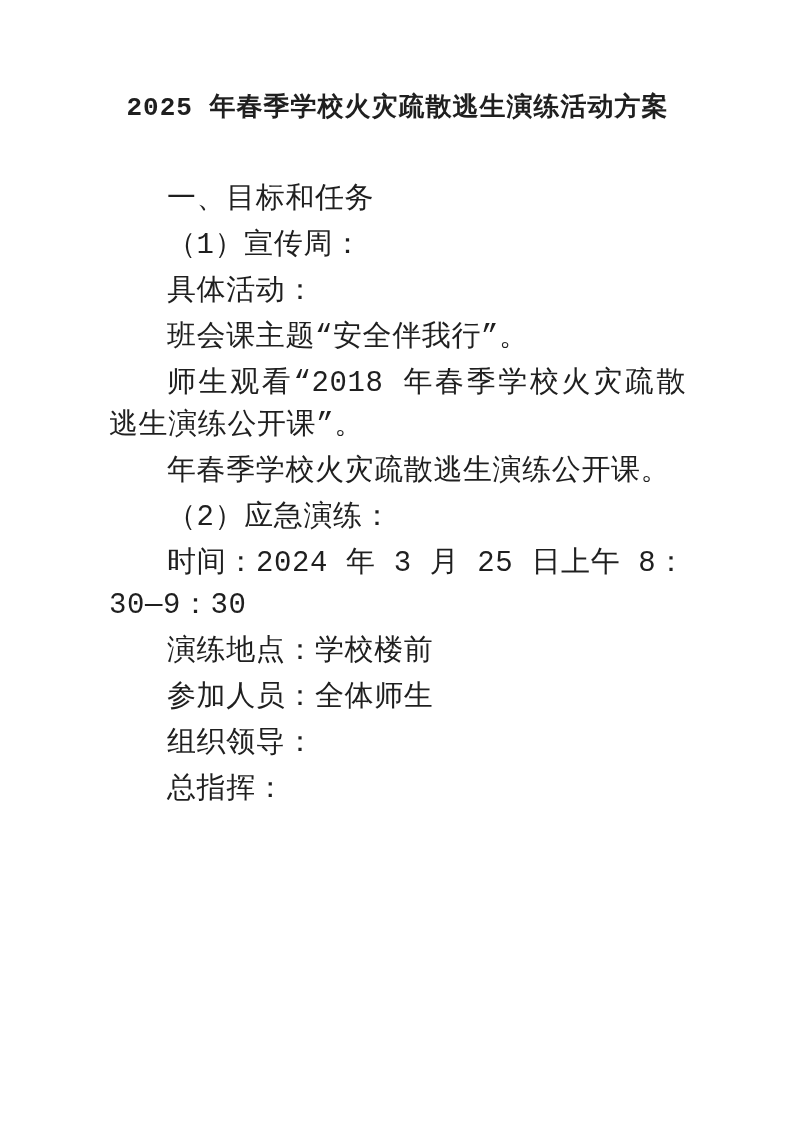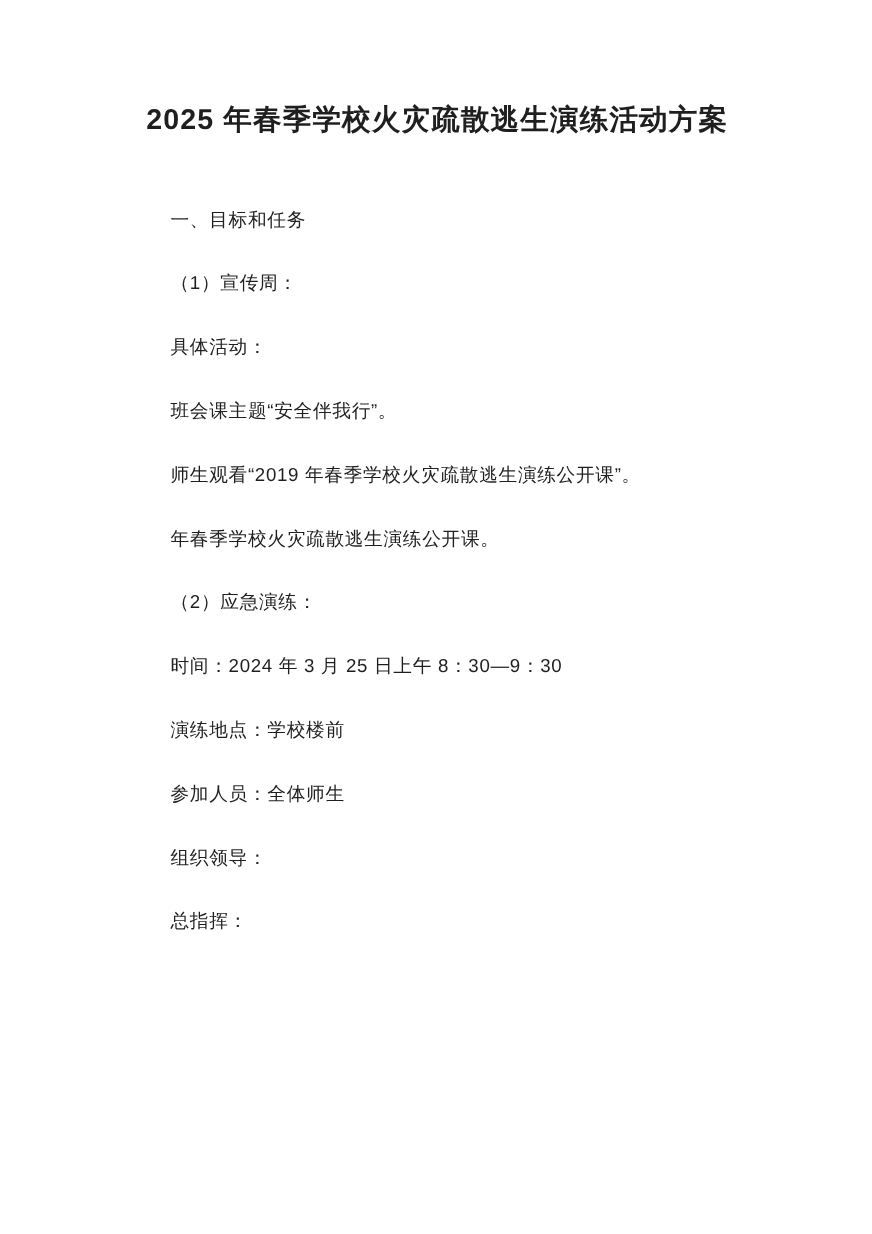--- a/index.html
+++ b/index.html
@@ -9,54 +9,54 @@
   }
   .doc-page {
     position: relative;
     width: 793px;
     height: 1122px;
     margin: 0 auto;
     background: #ffffff;
     box-sizing: border-box;
     padding: 88px 103px 40px 105px;
     overflow: hidden;
-    font-family: Liberation Sans, sans-serif;
+    font-family: Liberation Mono, monospace;
     color: #1f1f1f;
   }
   .doc-title {
     margin: 0 0 51px 0;
     font-size: 26px;
     font-weight: bold;
     line-height: 40px;
     text-align: center;
     letter-spacing: 1px;
     color: #1f1f1f;
   }
   .doc-body p {
-    margin: 16px;
-    font-size: 17px;
+    margin: 4px;
+    font-size: 29px;
     line-height: 42px;
     text-align: justify;
     text-indent: 2em;
     letter-spacing: 0.6px;
     word-break: break-all;
     color: #1f1f1f;
   }
 </style>
 </head>
 <body>
 
 <div class="doc-page">
   <h1 class="doc-title">2025 年春季学校火灾疏散逃生演练活动方案</h1>
   <div class="doc-body">
       <p>一、目标和任务</p>
       <p>（1）宣传周：</p>
       <p>具体活动：</p>
       <p>班会课主题“安全伴我行”。</p>
-      <p>师生观看“2019 年春季学校火灾疏散逃生演练公开课”。</p>
+      <p>师生观看“2018 年春季学校火灾疏散逃生演练公开课”。</p>
       <p>年春季学校火灾疏散逃生演练公开课。</p>
       <p>（2）应急演练：</p>
       <p>时间：2024 年 3 月 25 日上午 8：30—9：30</p>
       <p>演练地点：学校楼前</p>
       <p>参加人员：全体师生</p>
       <p>组织领导：</p>
       <p>总指挥：</p>
     </div>
 </div>
 

